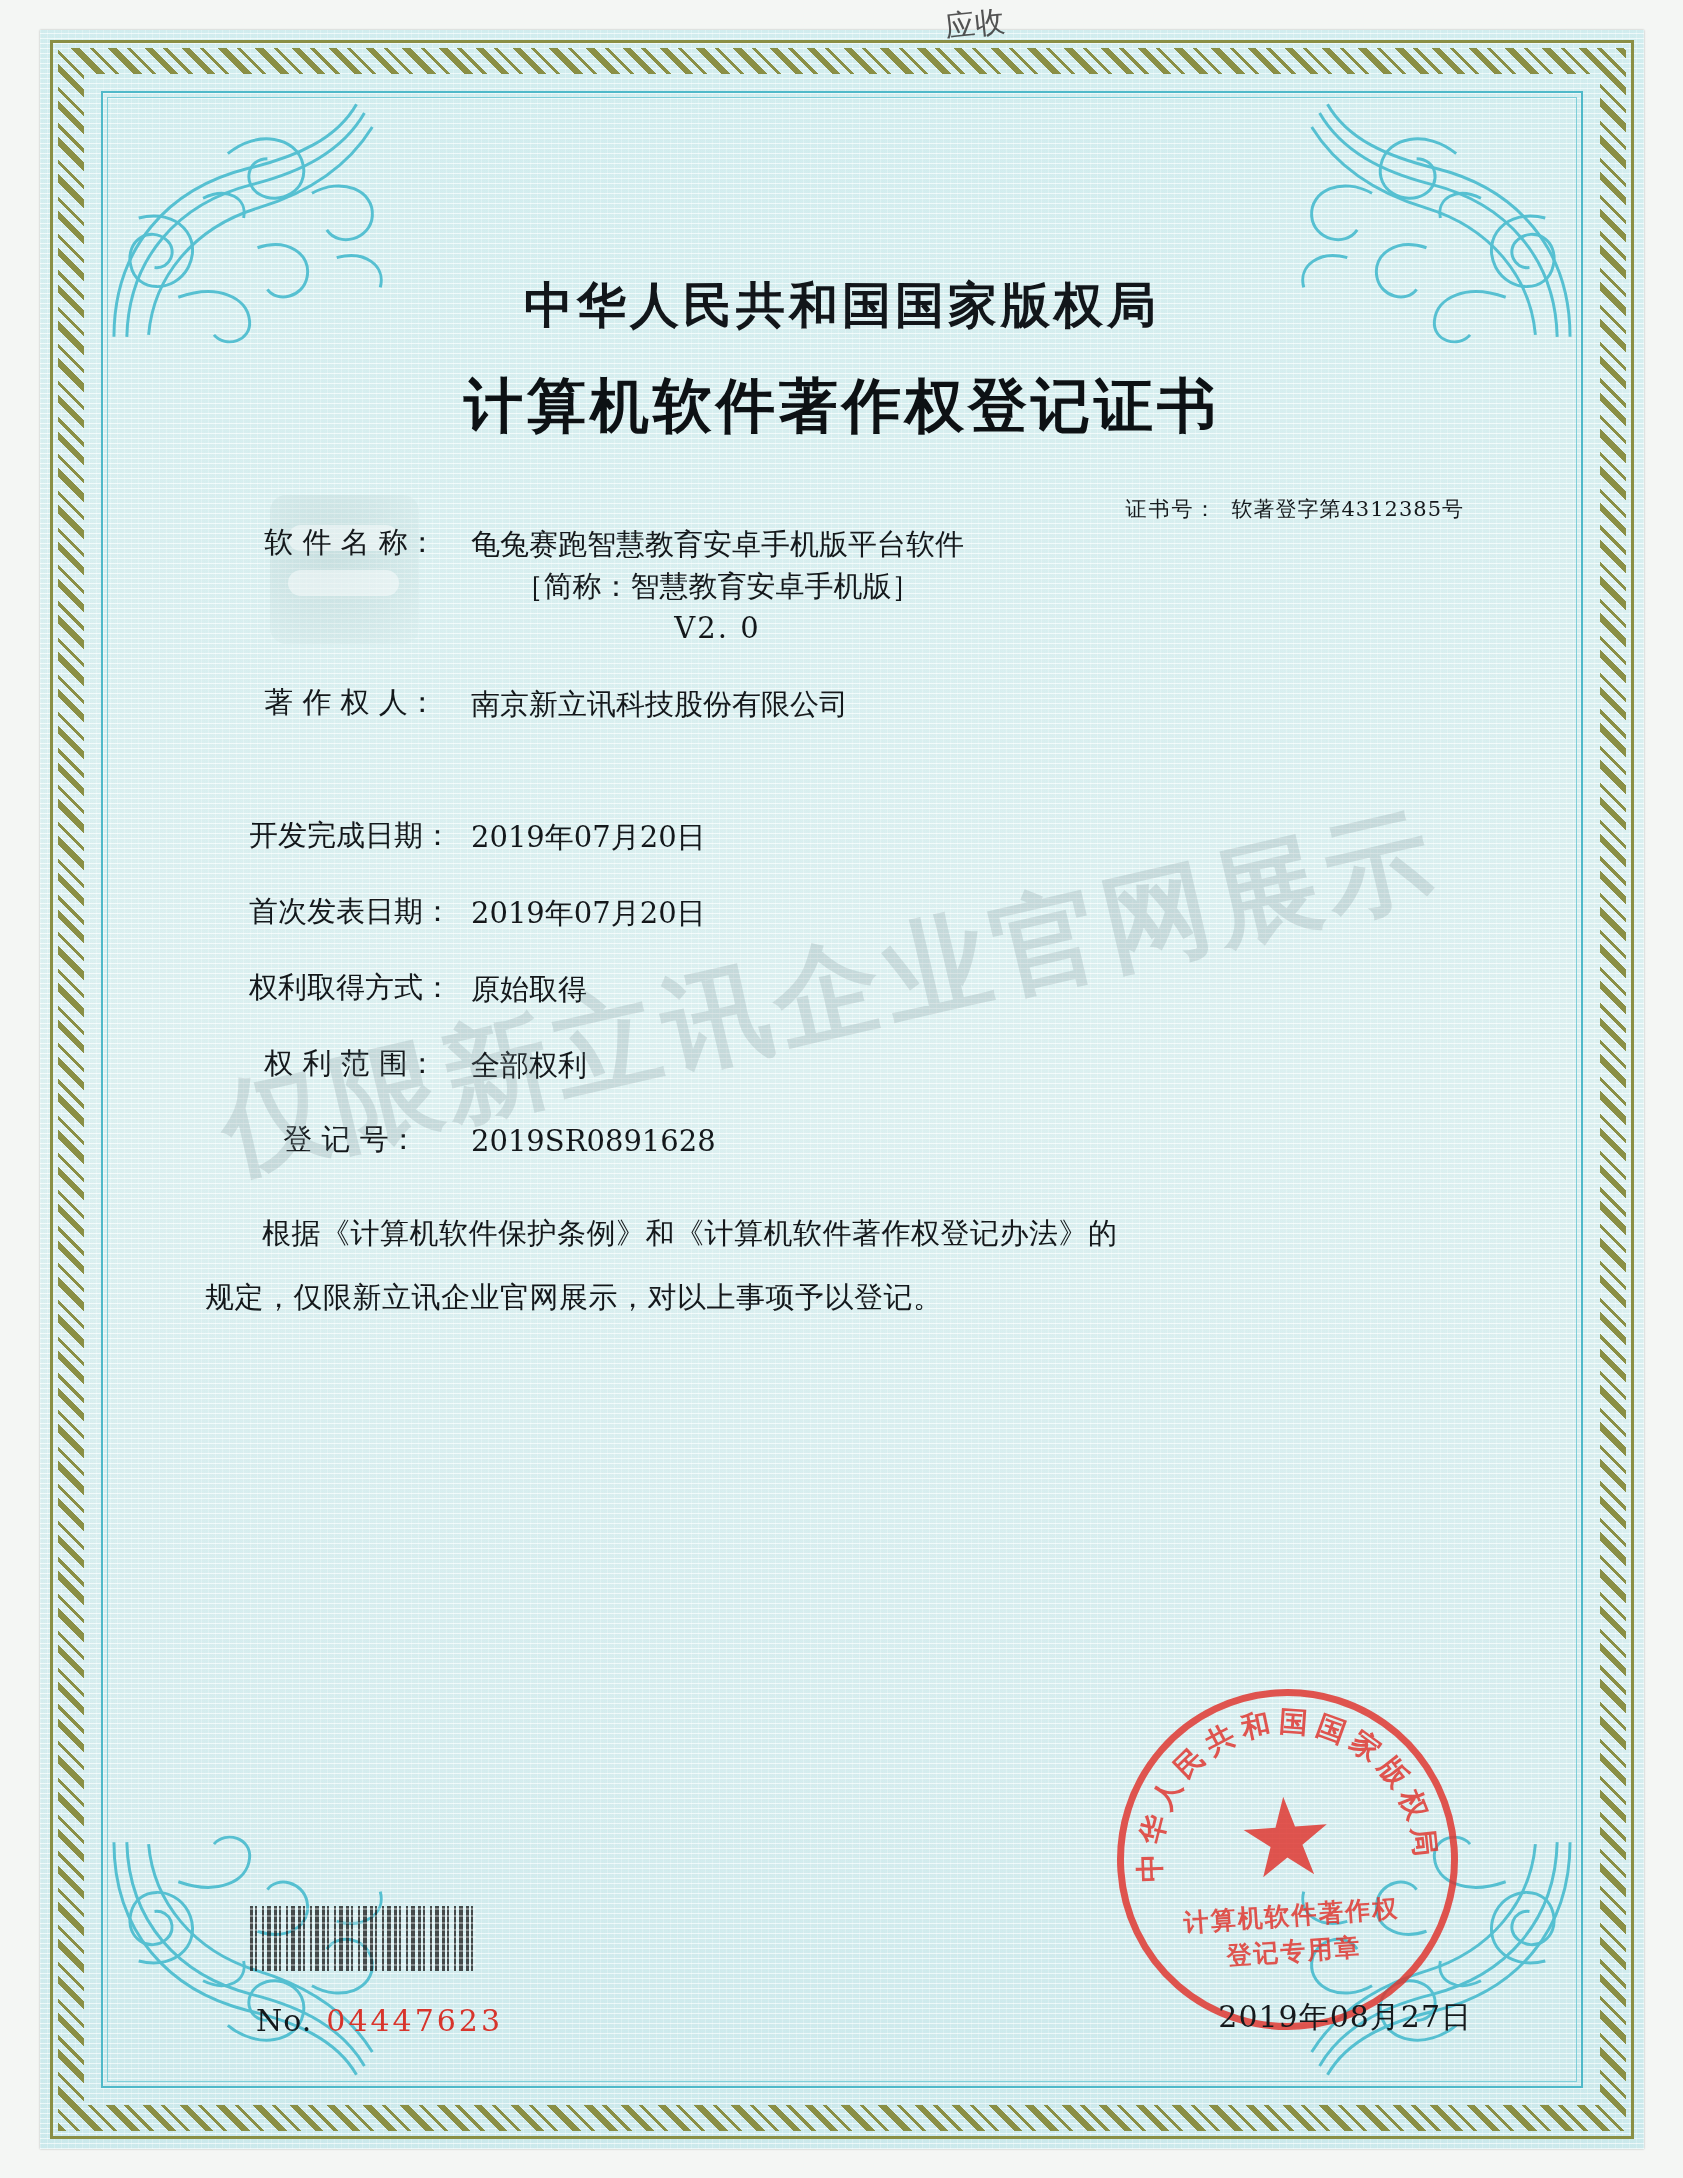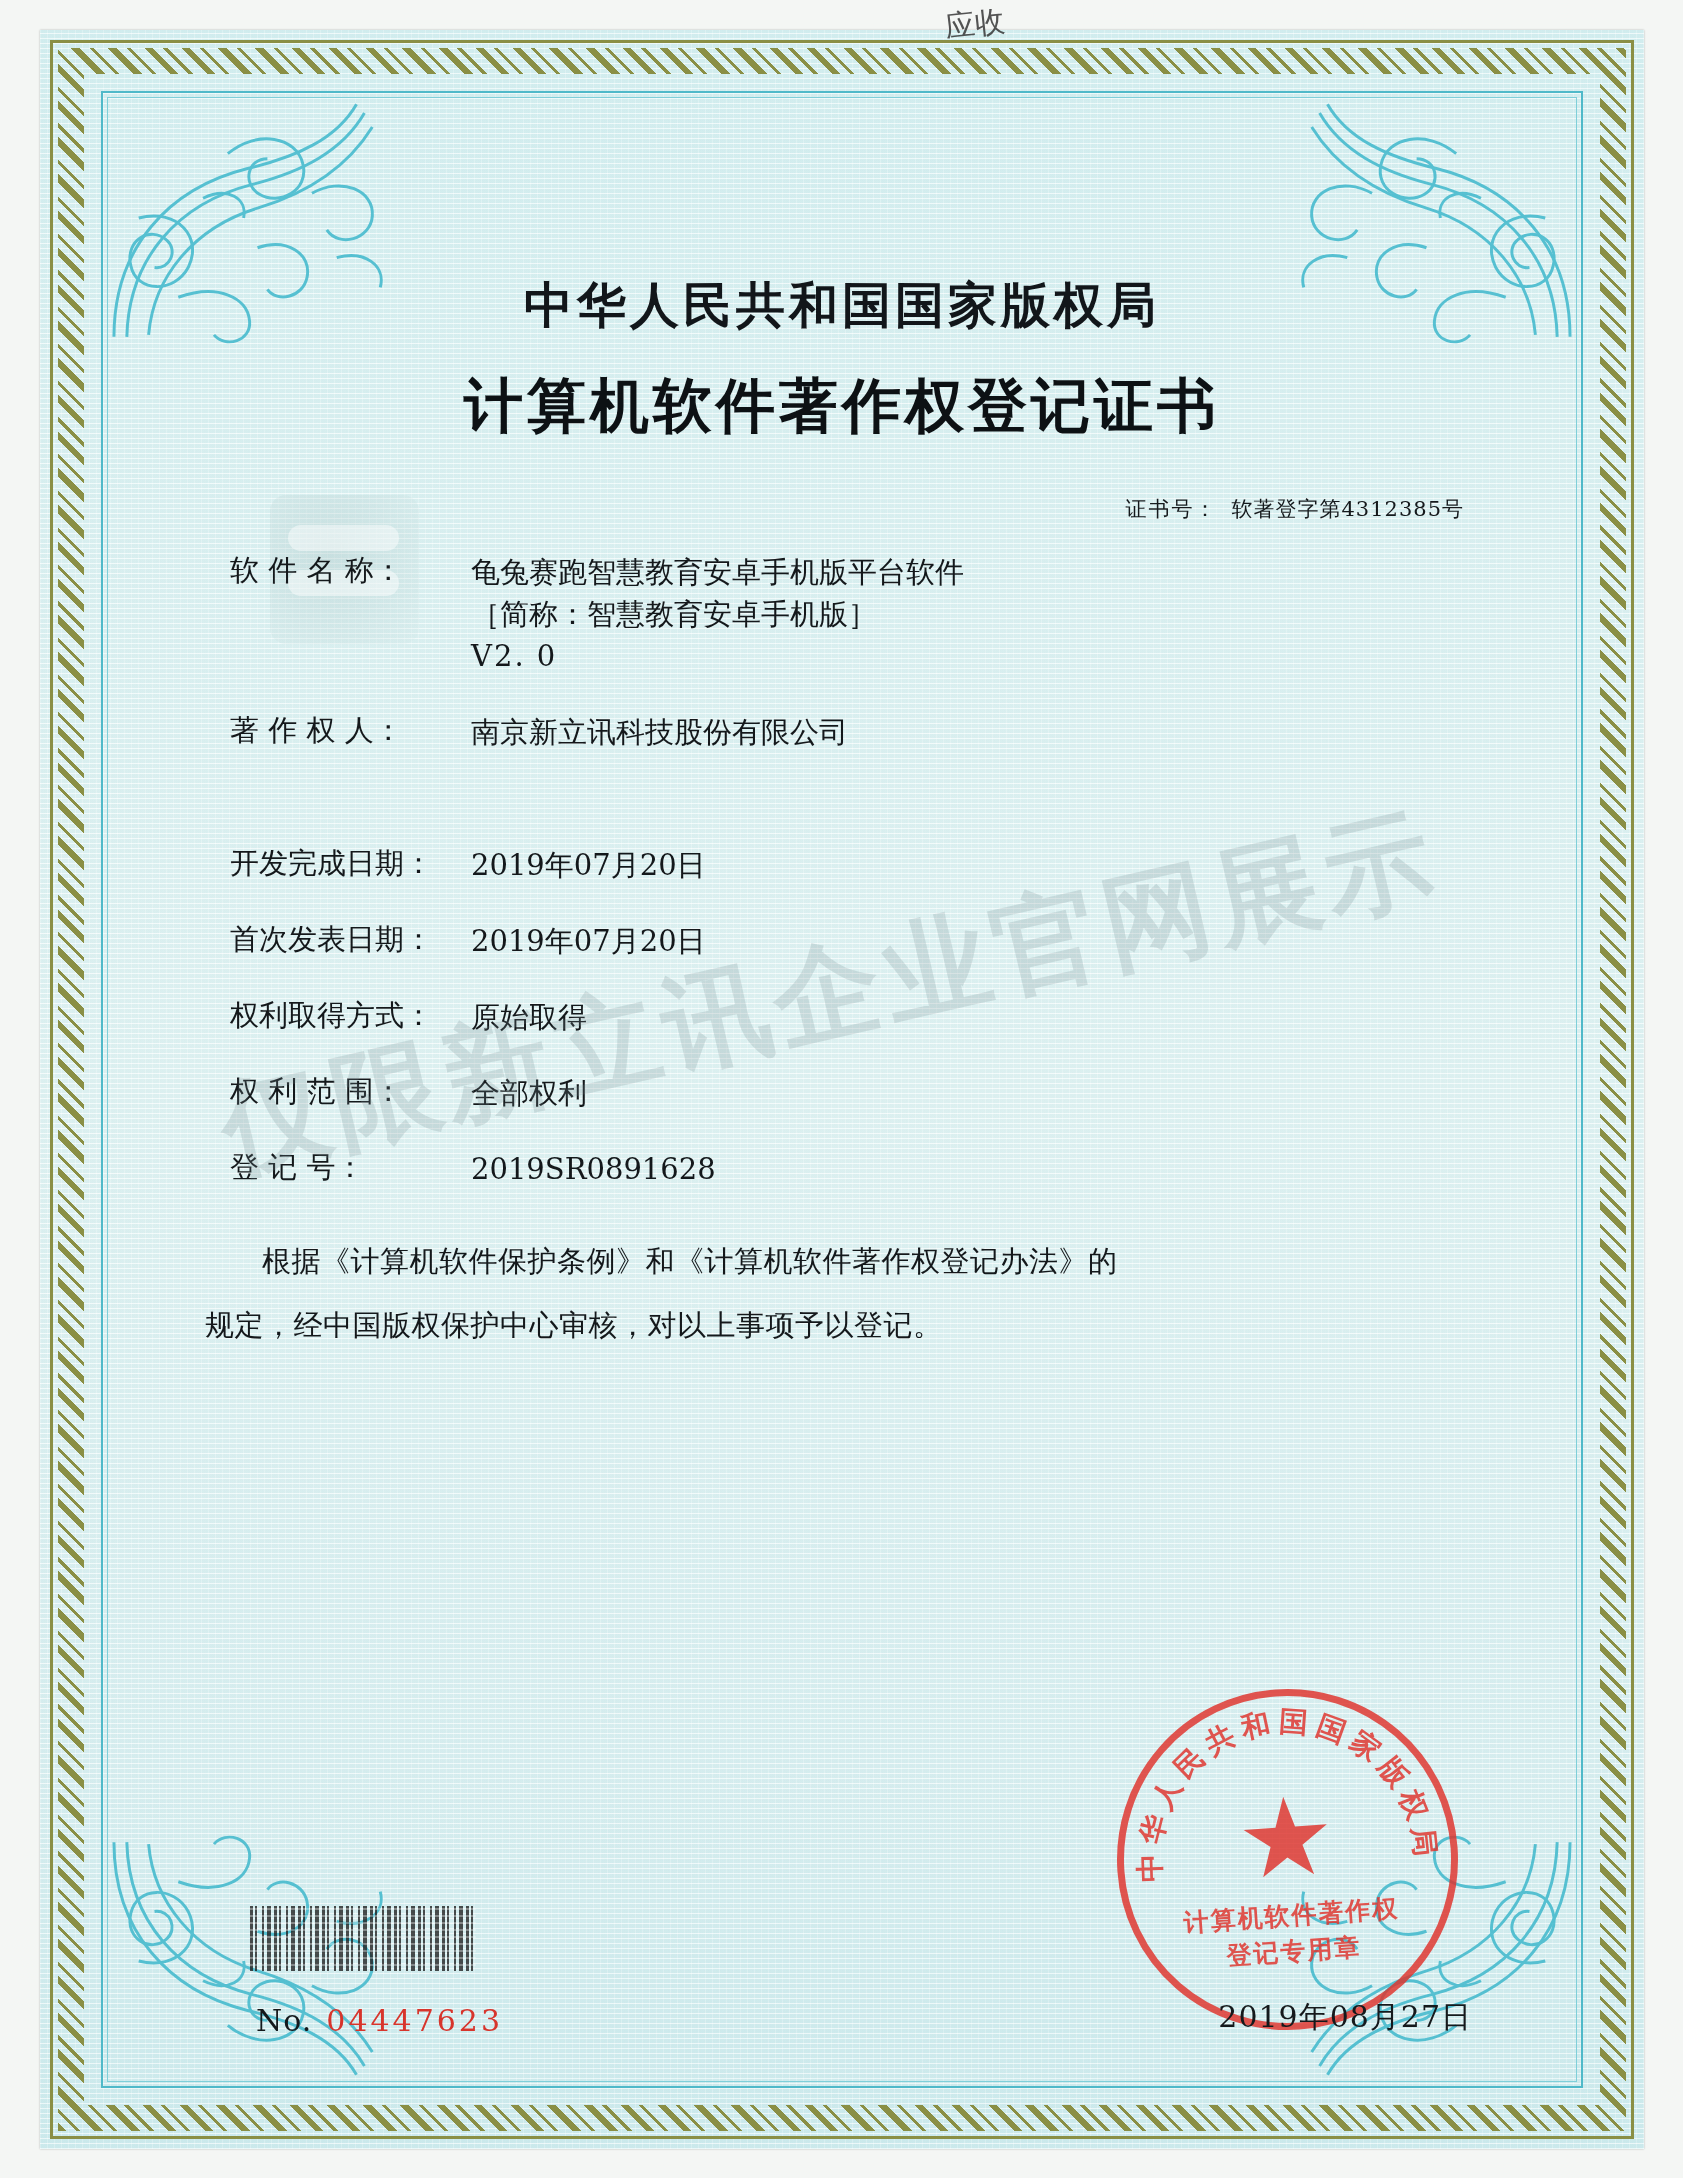--- a/index.html
+++ b/index.html
@@ -89,21 +89,21 @@
   .cert-no{
     text-align:right;
     margin-top:48px;
     padding-right:61px;
     font-size:21px;
     color:#15191c;
     letter-spacing:1px;
   }
   .cert-no .label{letter-spacing:2px;margin-right:14px;}
 
-  .fields{margin-top:28px;padding-left:71px;}
+  .fields{padding-left:71px;text-align:center;}
   .row{display:flex;align-items:flex-start;margin-bottom:8px;}
   .flabel{
     width:241px;flex:0 0 241px;
     font-size:29px;color:#14181b;
     letter-spacing:0px;
     white-space:nowrap;
   }
   .fvalue{
     font-size:29px;color:#14181b;
     line-height:1.45;
@@ -328,21 +328,21 @@
 
         <div class="row spaced">
           <div class="flabel">登  记  号：</div>
           <div class="fvalue">2019SR0891628</div>
         </div>
 
       </div>
 
       <div class="statement">
         <p class="indent">根据《计算机软件保护条例》和《计算机软件著作权登记办法》的</p>
-        <p>规定，经中国版权保护中心审核，对以上事项予以登记。</p>
+        <p>规定，仅限新立讯企业官网展示，对以上事项予以登记。</p>
       </div>
 
     </div>
 
     <div class="barcode"></div>
 
     <div class="seal">
       <svg class="arc" viewBox="0 0 330 330">
         <defs>
           <path id="sealArc" d="M 36 165 A 129 129 0 0 1 294 165"></path>

